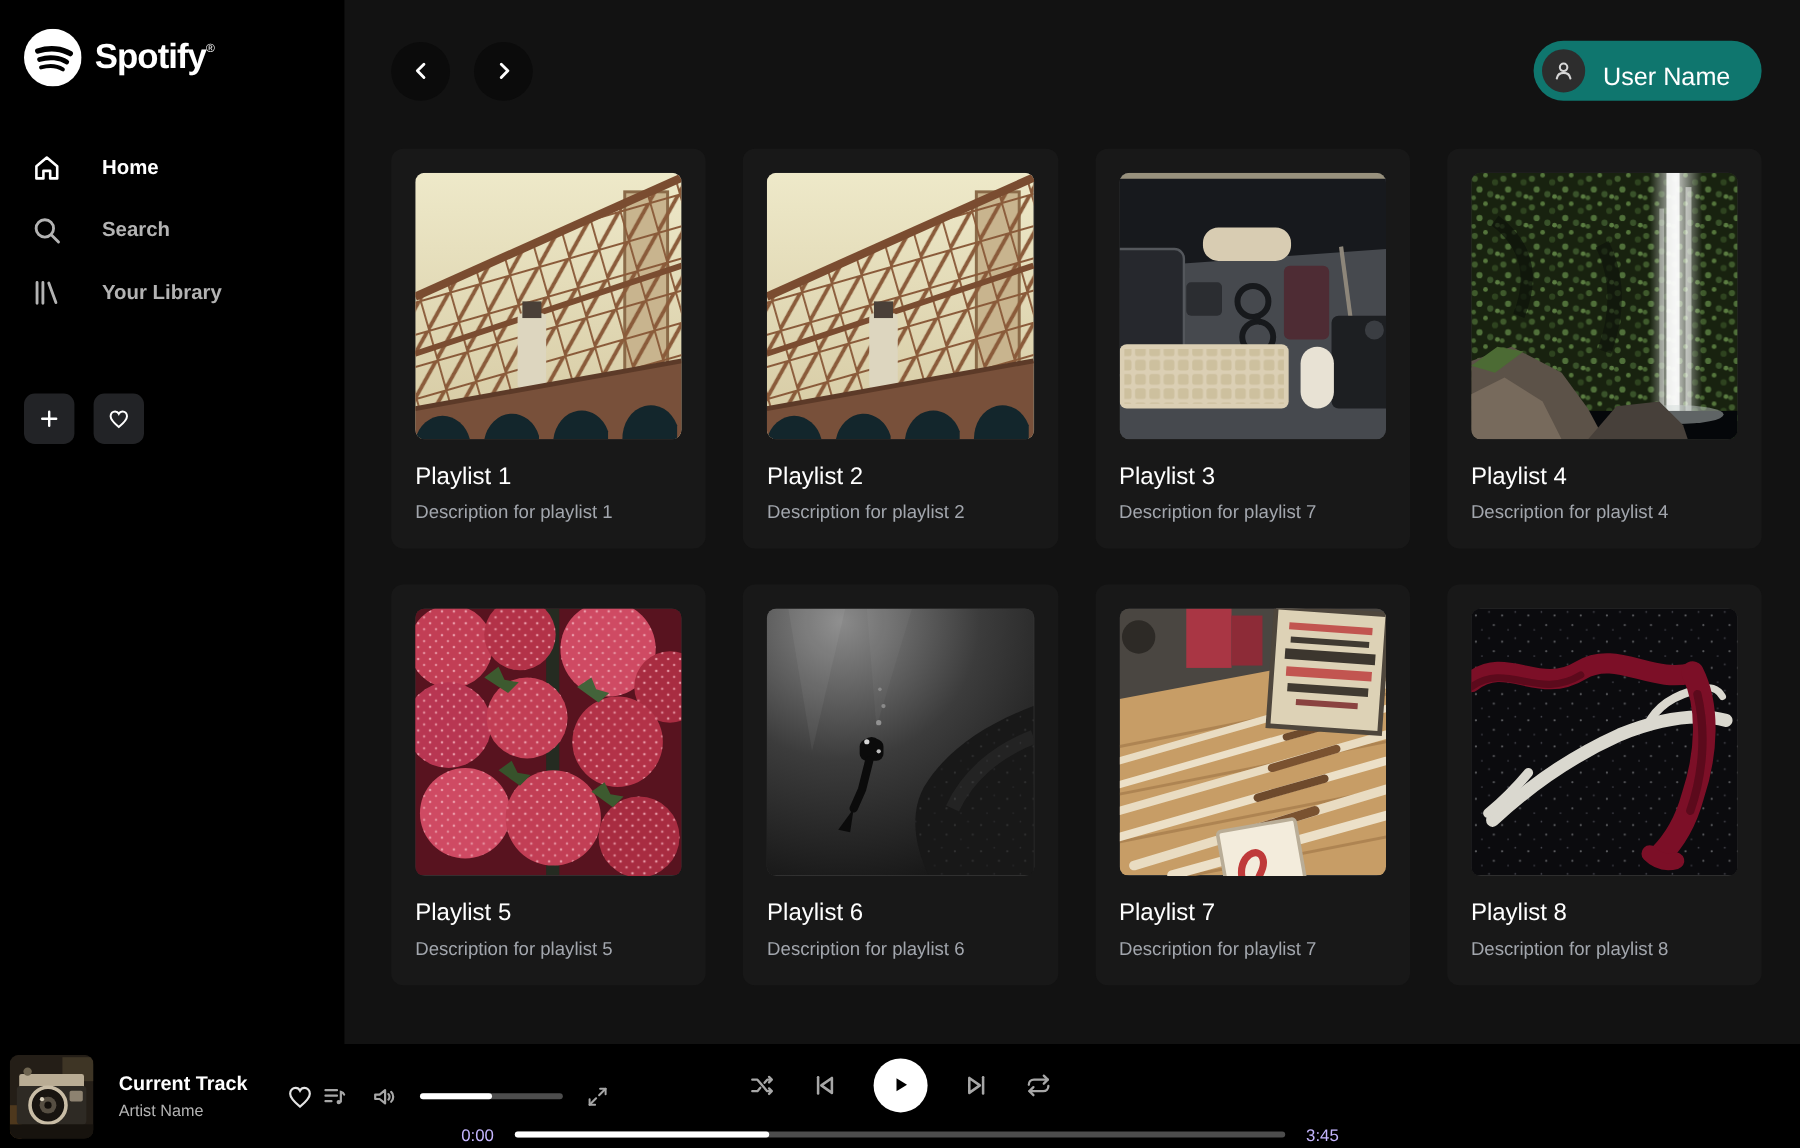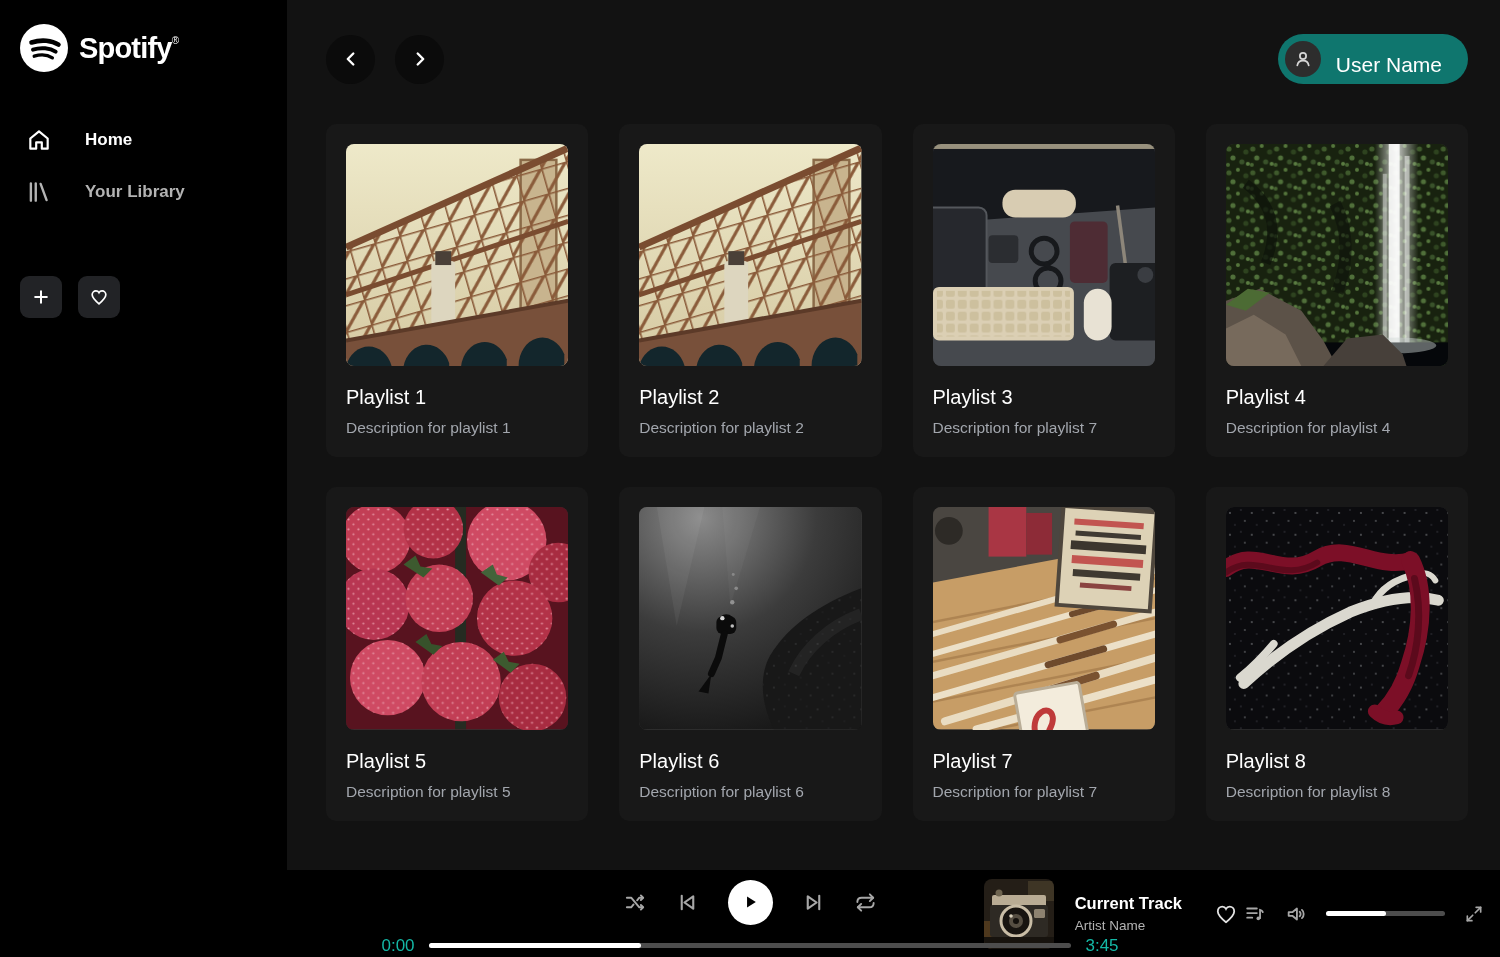--- a/index.html
+++ b/index.html
@@ -41,39 +41,39 @@
 
   .grid { display:grid; grid-template-columns:repeat(4,1fr); gap:30px 31px; }
   .card { background:#181818; border-radius:10px; padding:20px; cursor:pointer; }
   .card-art { width:100%; aspect-ratio:1/1; border-radius:8px; overflow:hidden; background:#333; }
   .card-art svg { width:100%; height:100%; display:block; }
   .card-title { margin:20px 0 0 0; font-size:20px; font-weight:400; color:#fff; }
   .card-desc  { margin:10px 0 0 0; font-size:15.5px; font-weight:400; color:#a2a6ad; }
 
   
   .player { height:87px; background:#000; display:flex; align-items:center;
-            justify-content:flex-end; padding:0 16px 0 8px; position:relative; }
+            justify-content:flex-start; padding:0 16px 0 8px; position:relative; }
   .now-playing { display:flex; align-items:center; }
   .album-art { width:70px; height:70px; border-radius:8px; overflow:hidden; flex-shrink:0; }
   .album-art svg { width:100%; height:100%; display:block; }
   .track-meta { margin-left:21px; }
   .track-title { font-size:16.5px; font-weight:700; color:#fff; }
   .track-artist { font-size:13.5px; color:#b3b3b3; margin-top:5px; }
   .track-like { background:none; border:none; color:#e3e3e3; cursor:pointer; margin-left:26px;
                 display:flex; align-items:center; }
   .player-center { position:absolute; left:50%; top:0; transform:translateX(-50%);
                    width:740px; height:100%; display:flex; flex-direction:column;
                    align-items:center; justify-content:center; padding-top:8px; }
   .controls { display:flex; align-items:center; gap:29px; }
   .ctrl-btn { background:none; border:none; color:#a7a7a7; cursor:pointer; display:flex;
               align-items:center; padding:0; }
   .play-btn { width:45px; height:45px; border-radius:50%; background:#fff; color:#000;
               border:none; display:flex; align-items:center; justify-content:center; cursor:pointer; }
   .progress-row { display:flex; align-items:center; gap:13px; width:100%; margin-top:11px; }
-  .time { font-size:17px; color:#14b8a6; min-width:36px; text-align:center; }
+  .time { font-size:14px; color:#c4b5fd; min-width:36px; text-align:center; }
   .bar-track { flex:1; height:5px; border-radius:3px; background:#4d4d4d; cursor:pointer; }
   .bar-fill { height:100%; border-radius:3px; background:#fff; }
   .player-right { display:flex; align-items:center; gap:19px; color:#b3b3b3; }
   .volume-track { width:119px; height:5px; border-radius:3px; background:#4d4d4d; cursor:pointer; }
   svg { display:block; }
 </style>
 </head>
 <body>
 
 <svg width="0" height="0" style="position:absolute" aria-hidden="true">
@@ -142,20 +142,29 @@
         <span>
           <svg width="26" height="26" viewBox="0 0 24 24" fill="none" stroke="currentColor" stroke-width="2" stroke-linejoin="round">
               <path d="M4 10.6 L12 4 L20 10.6 V20 H14.6 V14.2 H9.4 V20 H4 Z"></path>
             </svg>
         </span>
         <span>Home</span>
       </div>
       <div class="nav-item">
         <span>
           <svg width="26" height="26" viewBox="0 0 24 24" fill="none" stroke="currentColor" stroke-width="2.2" stroke-linecap="round">
+              <circle cx="10.5" cy="10.5" r="6.7"></circle>
+              <path d="M15.6 15.6 L21 21"></path>
+            </svg>
+        </span>
+        <span>Search</span>
+      </div>
+      <div class="nav-item">
+        <span>
+          <svg width="26" height="26" viewBox="0 0 24 24" fill="none" stroke="currentColor" stroke-width="2.2" stroke-linecap="round">
               <path d="M4.5 4 V20 M9 4 V20 M13.5 4.5 L19 19.5"></path>
             </svg>
         </span>
         <span>Your Library</span>
       </div>
     </nav>
 
     <div class="sidebar-actions">
       <button class="action-btn">
         <span>

